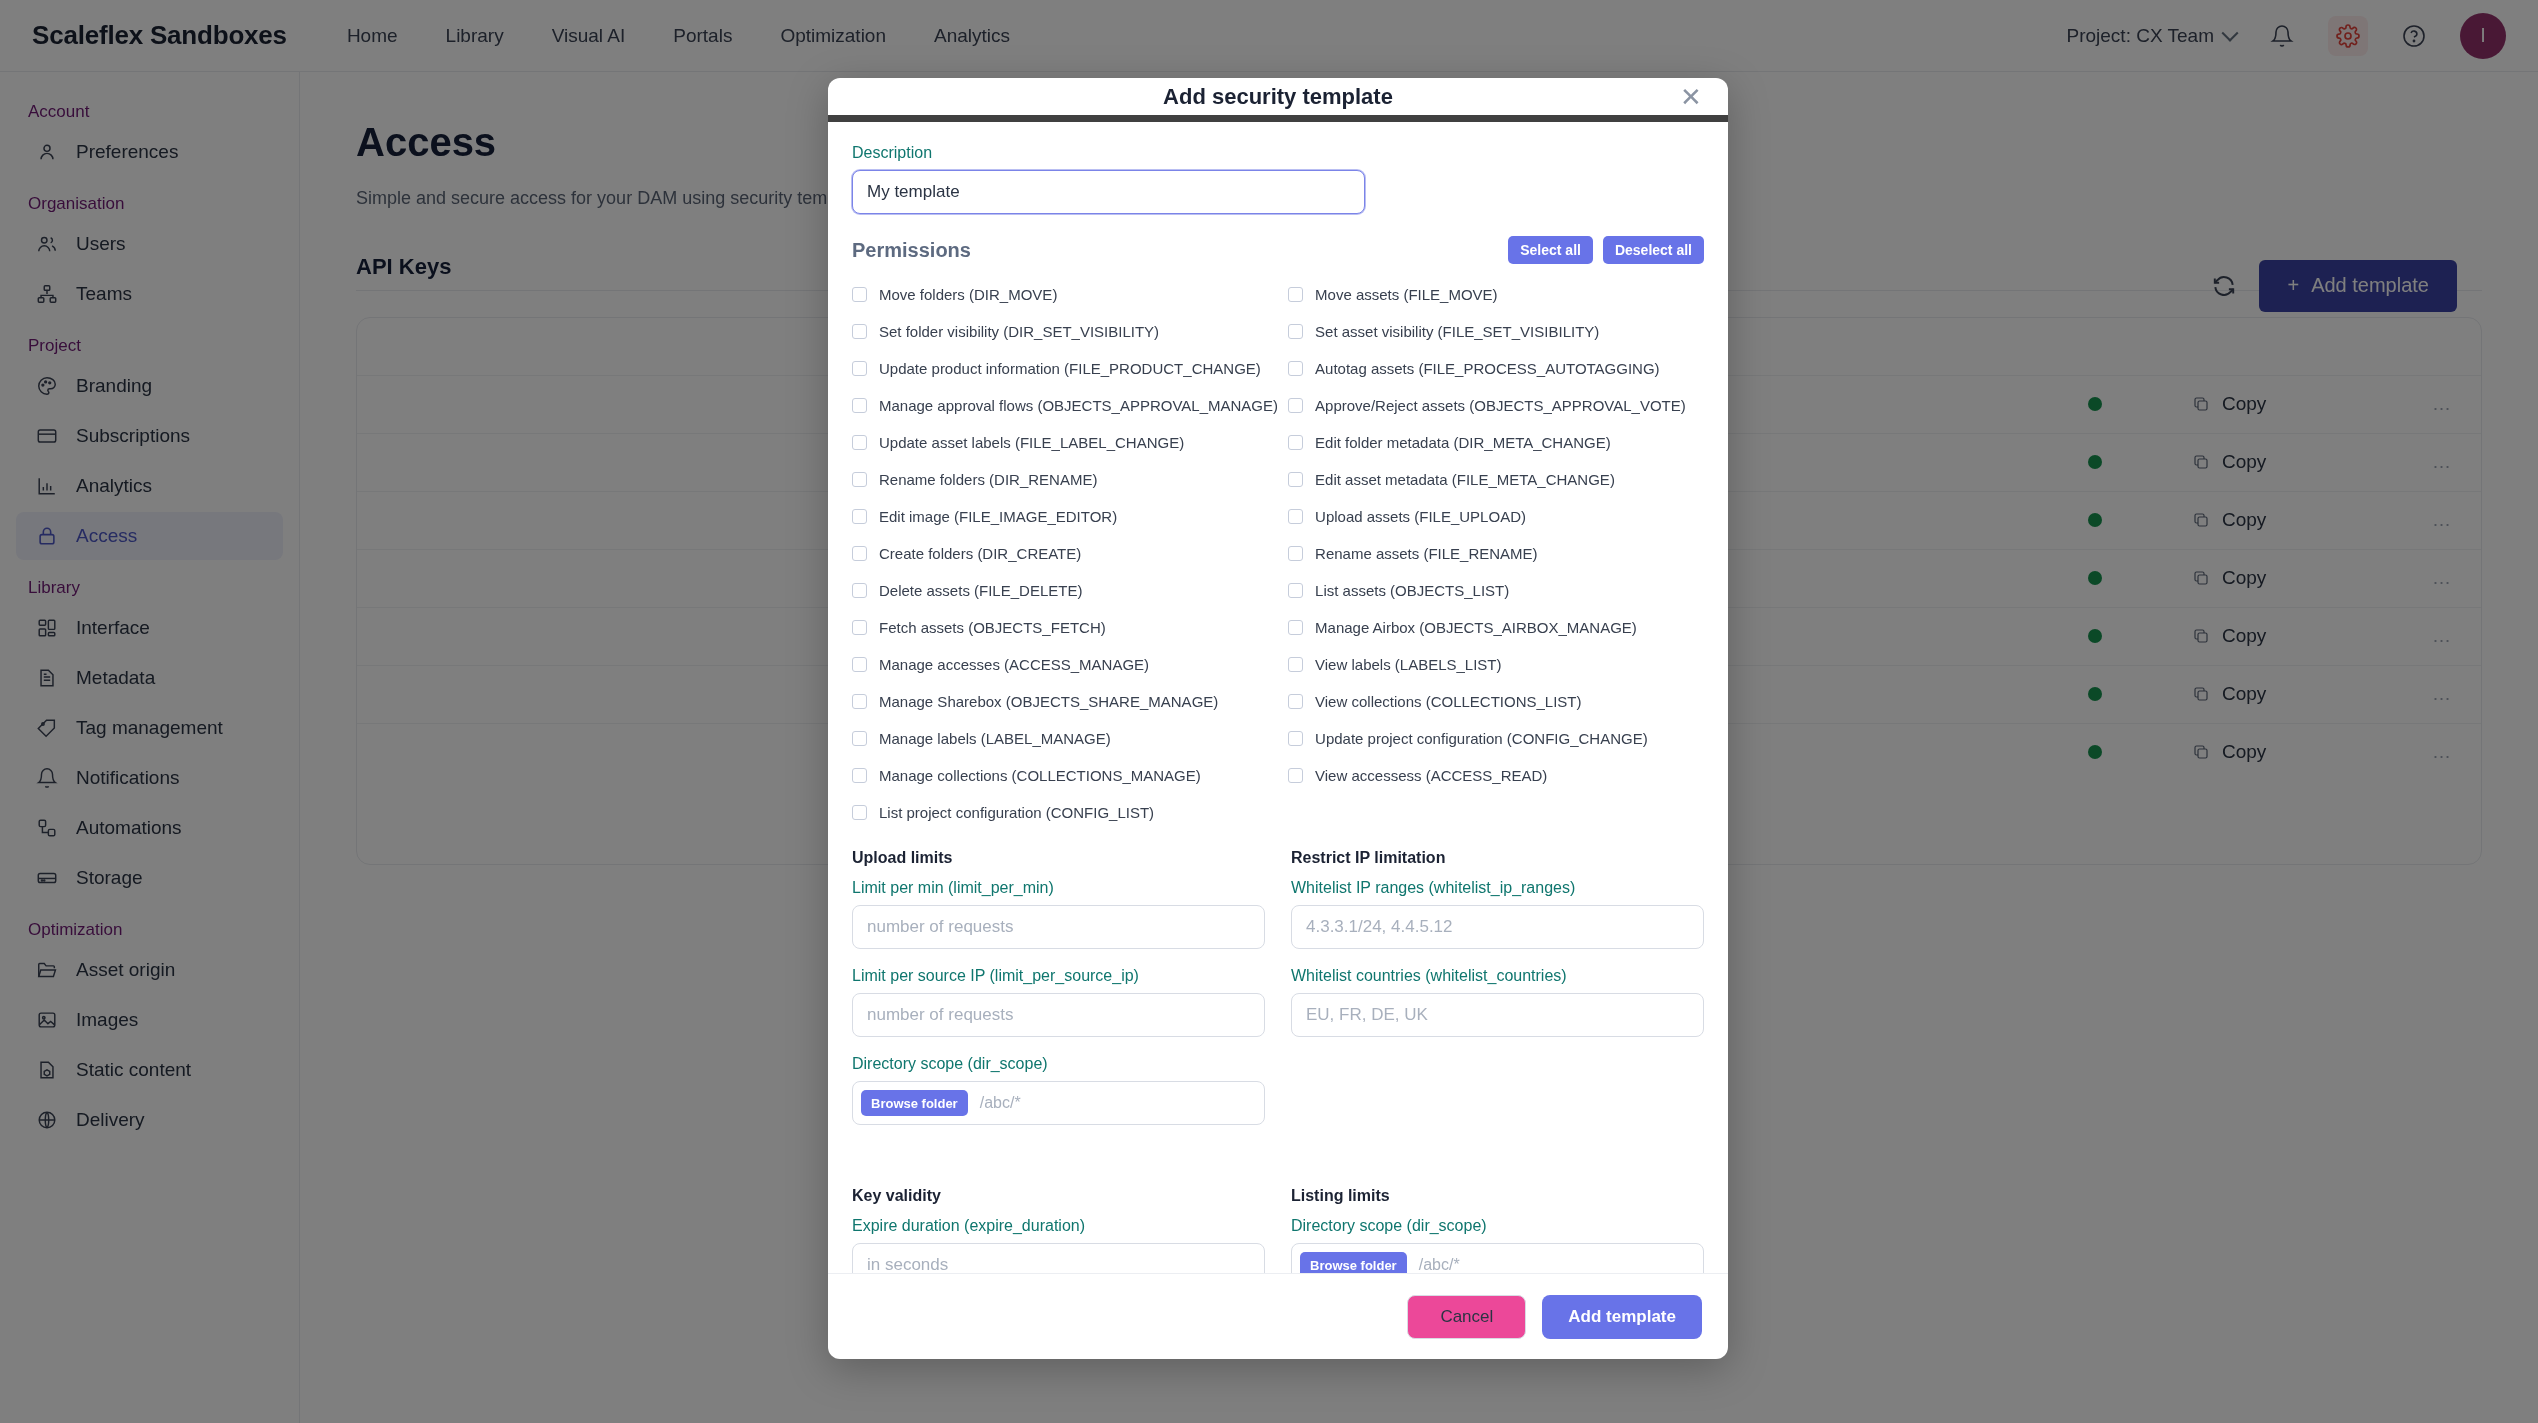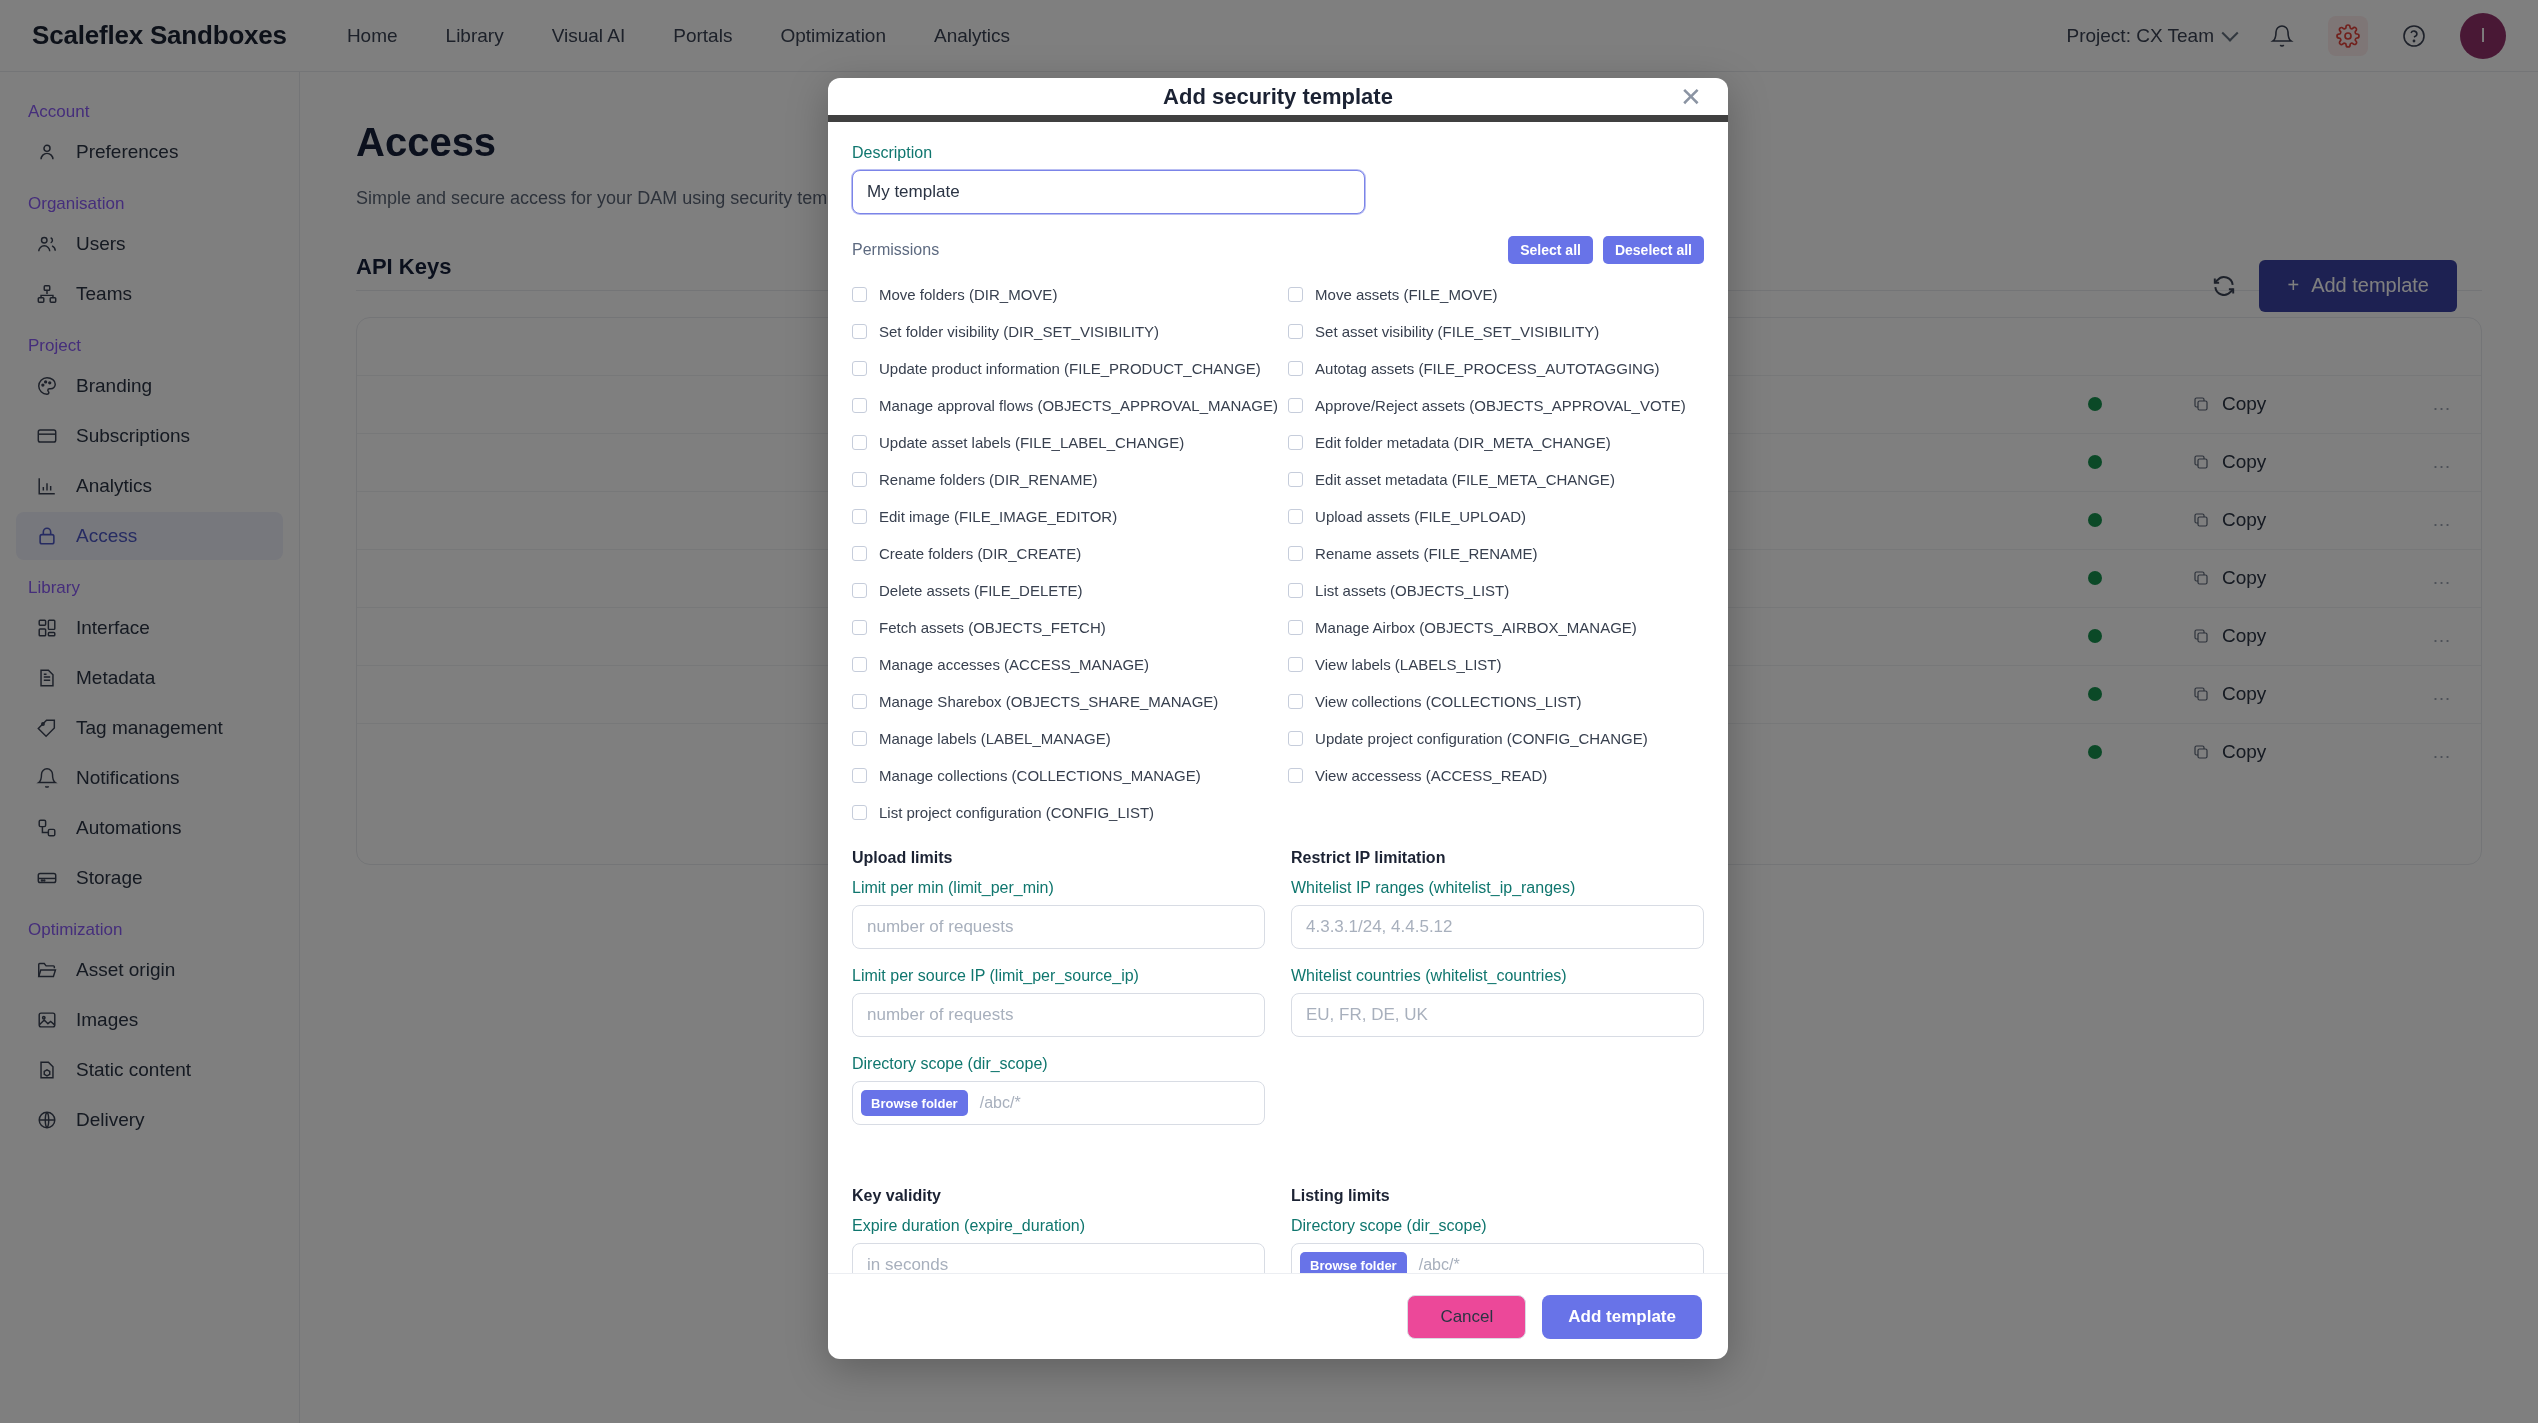--- a/index.html
+++ b/index.html
@@ -40,21 +40,21 @@
     width: 46px; height: 46px; border-radius: 50%; background: #93316b;
     color: #fff; display: flex; align-items: center; justify-content: center;
     font-size: 20px;
   }
 
   
   .sidebar {
     position: absolute; left: 0; top: 72px; width: 300px; bottom: 0;
     background: #fff; border-right: 1px solid #e8eaee; padding-top: 12px;
   }
-  .side-group { font-size: 17px; color: #8b5cf6; margin: 18px 0 6px 28px; }
+  .side-group { font-size: 17px; color: #701a75; margin: 18px 0 6px 28px; }
   .side-item {
     display: flex; align-items: center; gap: 18px;
     height: 48px; margin: 2px 16px; padding-left: 20px; border-radius: 8px;
     font-size: 19px; color: #2b3444;
   }
   .side-item.selected { background: #eef0fb; color: #4c57c4; }
   .side-item svg { flex: none; }
 
   
   .main { position: absolute; left: 300px; top: 72px; right: 0; bottom: 0;
@@ -102,21 +102,21 @@
 
   .lbl { font-size: 16px; color: #0f766e; margin-bottom: 8px; display:block; }
   input.fld {
     width: 100%; height: 44px; border: 1px solid #d8dce4; border-radius: 8px;
     padding: 0 14px; font-size: 17px; color: #2b3444; font-family: inherit; background:#fff;
   }
   input.fld::placeholder { color: #a8b0bd; }
   input.fld.focused { border-color: #7b84e8; box-shadow: 0 0 0 1px #b9bef2; }
 
   .perm-header { display:flex; align-items:center; margin-top: 22px; }
-  .perm-title { font-size: 16px; color: #5d6a80; }
+  .perm-title { font-size: 20px; color: #5d6a80; font-weight: bold; }
   .perm-btns { margin-left: auto; display:flex; gap: 10px; justify-content: flex-end; }
   .btn-sm {
     background: #6873e8; color:#fff; border: none; border-radius: 5px;
     height: 28px; padding: 0 12px; font-size: 14px; font-weight: bold; font-family: inherit;
   }
 
   .perm-grid { display: grid; grid-template-columns: 1fr 1fr; column-gap: 10px; margin-top: 12px; }
   .perm-item { display: flex; align-items: center; gap: 12px; height: 37px; }
   .cb { width: 15px; height: 15px; border: 1px solid #c6cddb; border-radius: 3px; background:#fff; flex:none;}
   .perm-label { font-size: 15px; color: #38404f; white-space: nowrap; }

